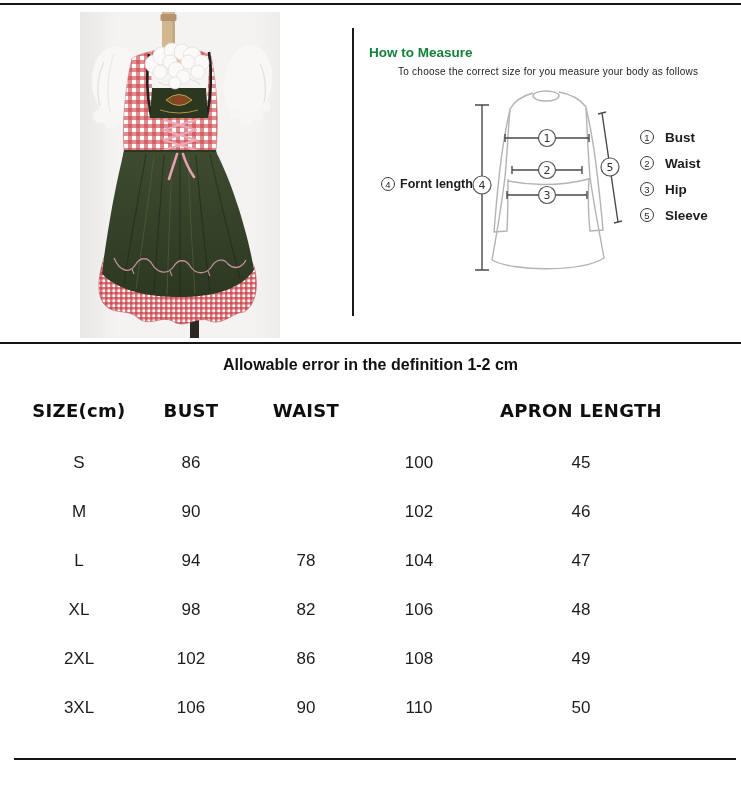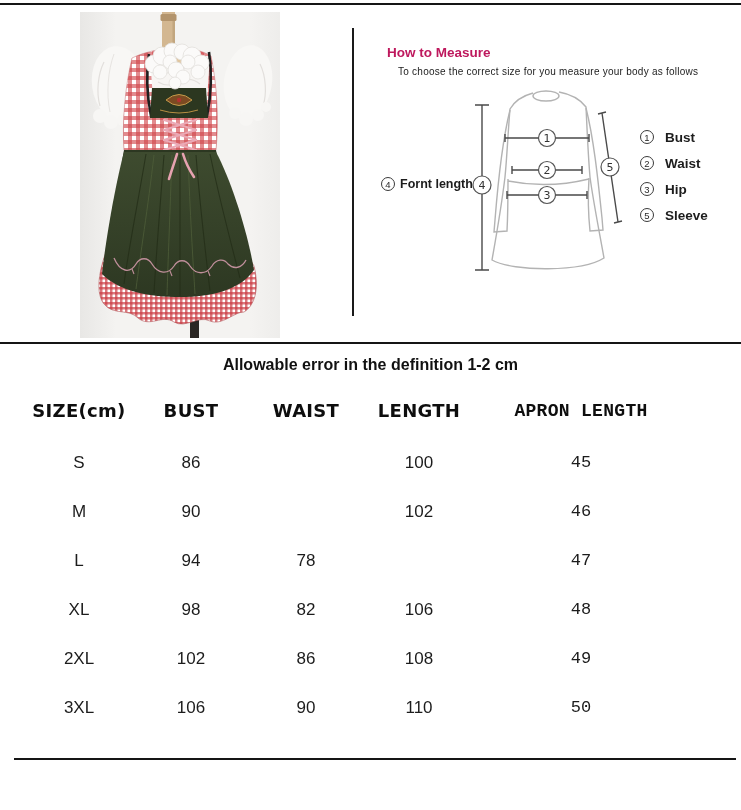--- a/index.html
+++ b/index.html
@@ -8,21 +8,21 @@
     font-family:"Liberation Sans", sans-serif; color:#1b1b1b; overflow:hidden;
   }
   .rule { position:absolute; background:#151515; }
   .rule-top { left:0; top:3px; width:741px; height:2px; }
   .rule-mid { left:0; top:342px; width:741px; height:2px; }
   .rule-bottom { left:14px; top:758px; width:722px; height:2px; }
   .v-divider { position:absolute; left:352px; top:28px; width:2px; height:288px; background:#1a1a1a; }
 
   .photo { position:absolute; left:80px; top:12px; width:200px; height:326px; }
 
-  .howto-title { position:absolute; left:387px; top:45px; font-size:13.5px; font-weight:700; color:#be185d; }
+  .howto-title { position:absolute; left:369px; top:45px; font-size:13.5px; font-weight:700; color:#15803d; }
   .howto-sub { position:absolute; left:398px; top:66px; font-size:10px; letter-spacing:0.25px; color:#222; white-space:nowrap; }
 
   .num-circle {
     display:inline-flex; align-items:center; justify-content:center;
     width:14px; height:14px; border:1.3px solid #3a3a3a; border-radius:50%;
     font-size:9.5px; font-weight:400; color:#2a2a2a; box-sizing:border-box;
     flex:0 0 auto;
   }
   .frontlen {
     position:absolute; left:381px; top:177px; display:flex; align-items:center; gap:5px;
@@ -36,21 +36,21 @@
   .table-note {
     position:absolute; left:0; top:356px; width:741px; text-align:center;
     font-family:Liberation Sans, sans-serif; font-size:16px; font-weight:700; color:#111;
   }
   .trow { position:absolute; left:4px; width:741px; }
   .trow span { position:absolute; text-align:center; display:block; }
   .c1 { left:15px;  width:120px; }
   .c2 { left:133px; width:108px; }
   .c3 { left:246px; width:112px; }
   .c4 { left:358px; width:114px; }
-  .c5 { left:468px; width:218px;font-family:Liberation Mono, monospace; }
+  .c5 { left:468px; width:218px; }
   .thead { top:398px; height:26px; line-height:26px;
     font-family:"DejaVu Sans", sans-serif; font-size:18px; font-weight:700;
     letter-spacing:0.3px; color:#0e0e0e; white-space:nowrap; }
   .tbody { position:absolute; left:0; top:438px; width:741px; }
   .drow { position:relative; width:741px; height:49px; }
   .drow span { line-height:49px; font-size:17px; color:#1c1c1c; }
 </style>
 </head>
 <body>
 
@@ -264,41 +264,41 @@
   </div>
 
   <div class="rule rule-mid"></div>
 
   <div class="table-note">Allowable error in the definition 1-2 cm</div>
 
   <div class="trow thead">
     <span class="c1">SIZE(cm)</span>
     <span class="c2">BUST</span>
     <span class="c3">WAIST</span>
-    <span class="c4">LENGTH</span>
     <span class="c5">APRON LENGTH</span>
   </div>
 
   <div class="tbody">
     <div class="trow drow">
       <span class="c1">S</span>
       <span class="c2">86</span>
       <span class="c4">100</span>
       <span class="c5">45</span>
     </div>
     <div class="trow drow">
       <span class="c1">M</span>
       <span class="c2">90</span>
       <span class="c4">102</span>
       <span class="c5">46</span>
     </div>
     <div class="trow drow">
       <span class="c1">L</span>
       <span class="c2">94</span>
       <span class="c3">78</span>
+      <span class="c4">104</span>
       <span class="c5">47</span>
     </div>
     <div class="trow drow">
       <span class="c1">XL</span>
       <span class="c2">98</span>
       <span class="c3">82</span>
       <span class="c4">106</span>
       <span class="c5">48</span>
     </div>
     <div class="trow drow">

